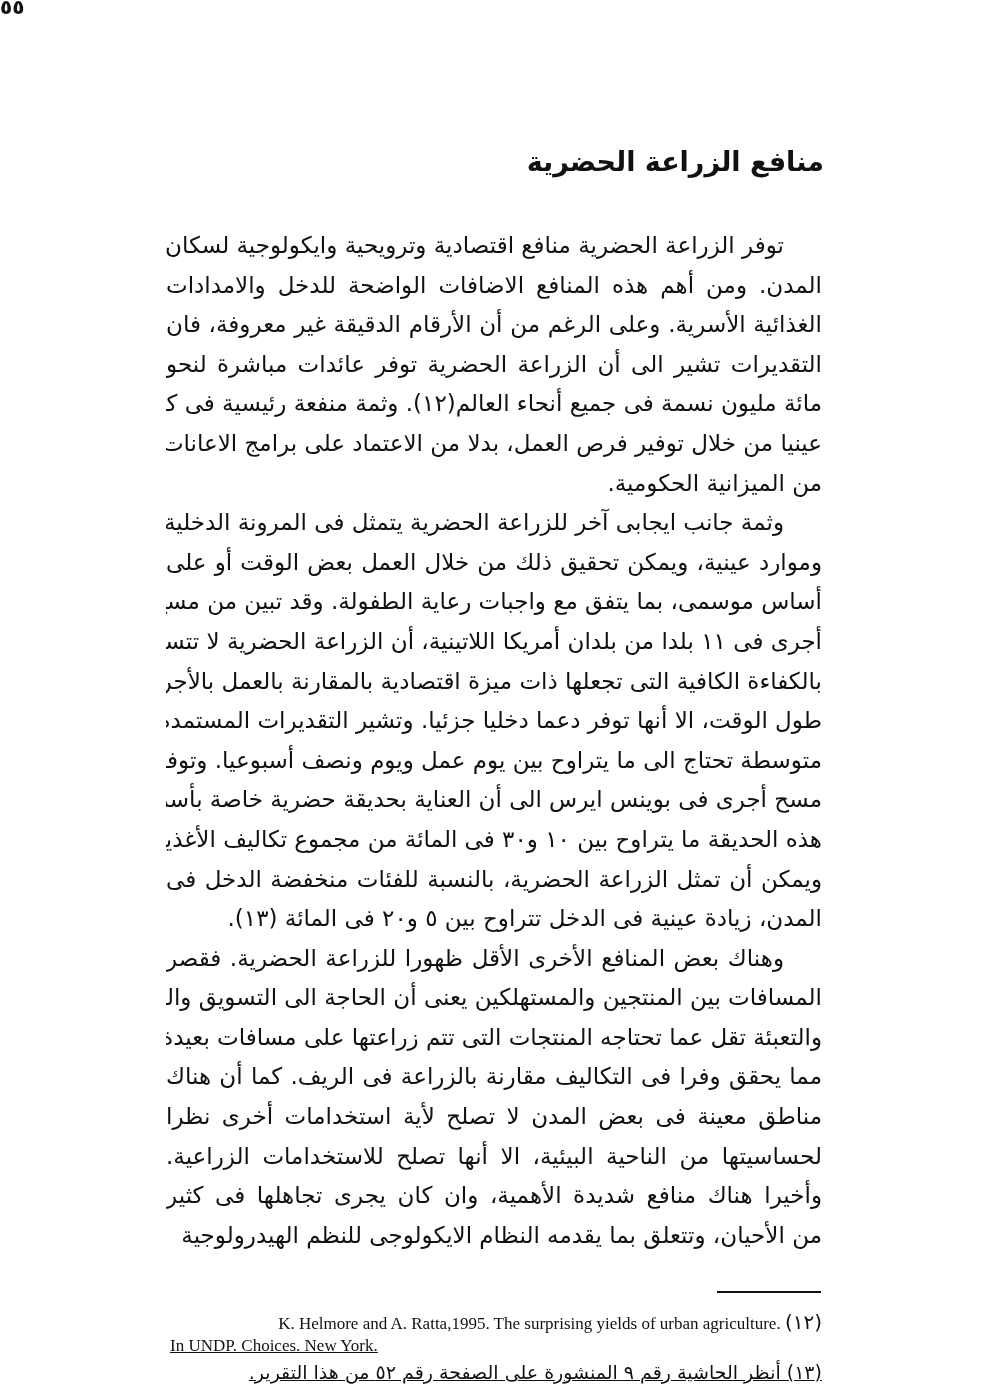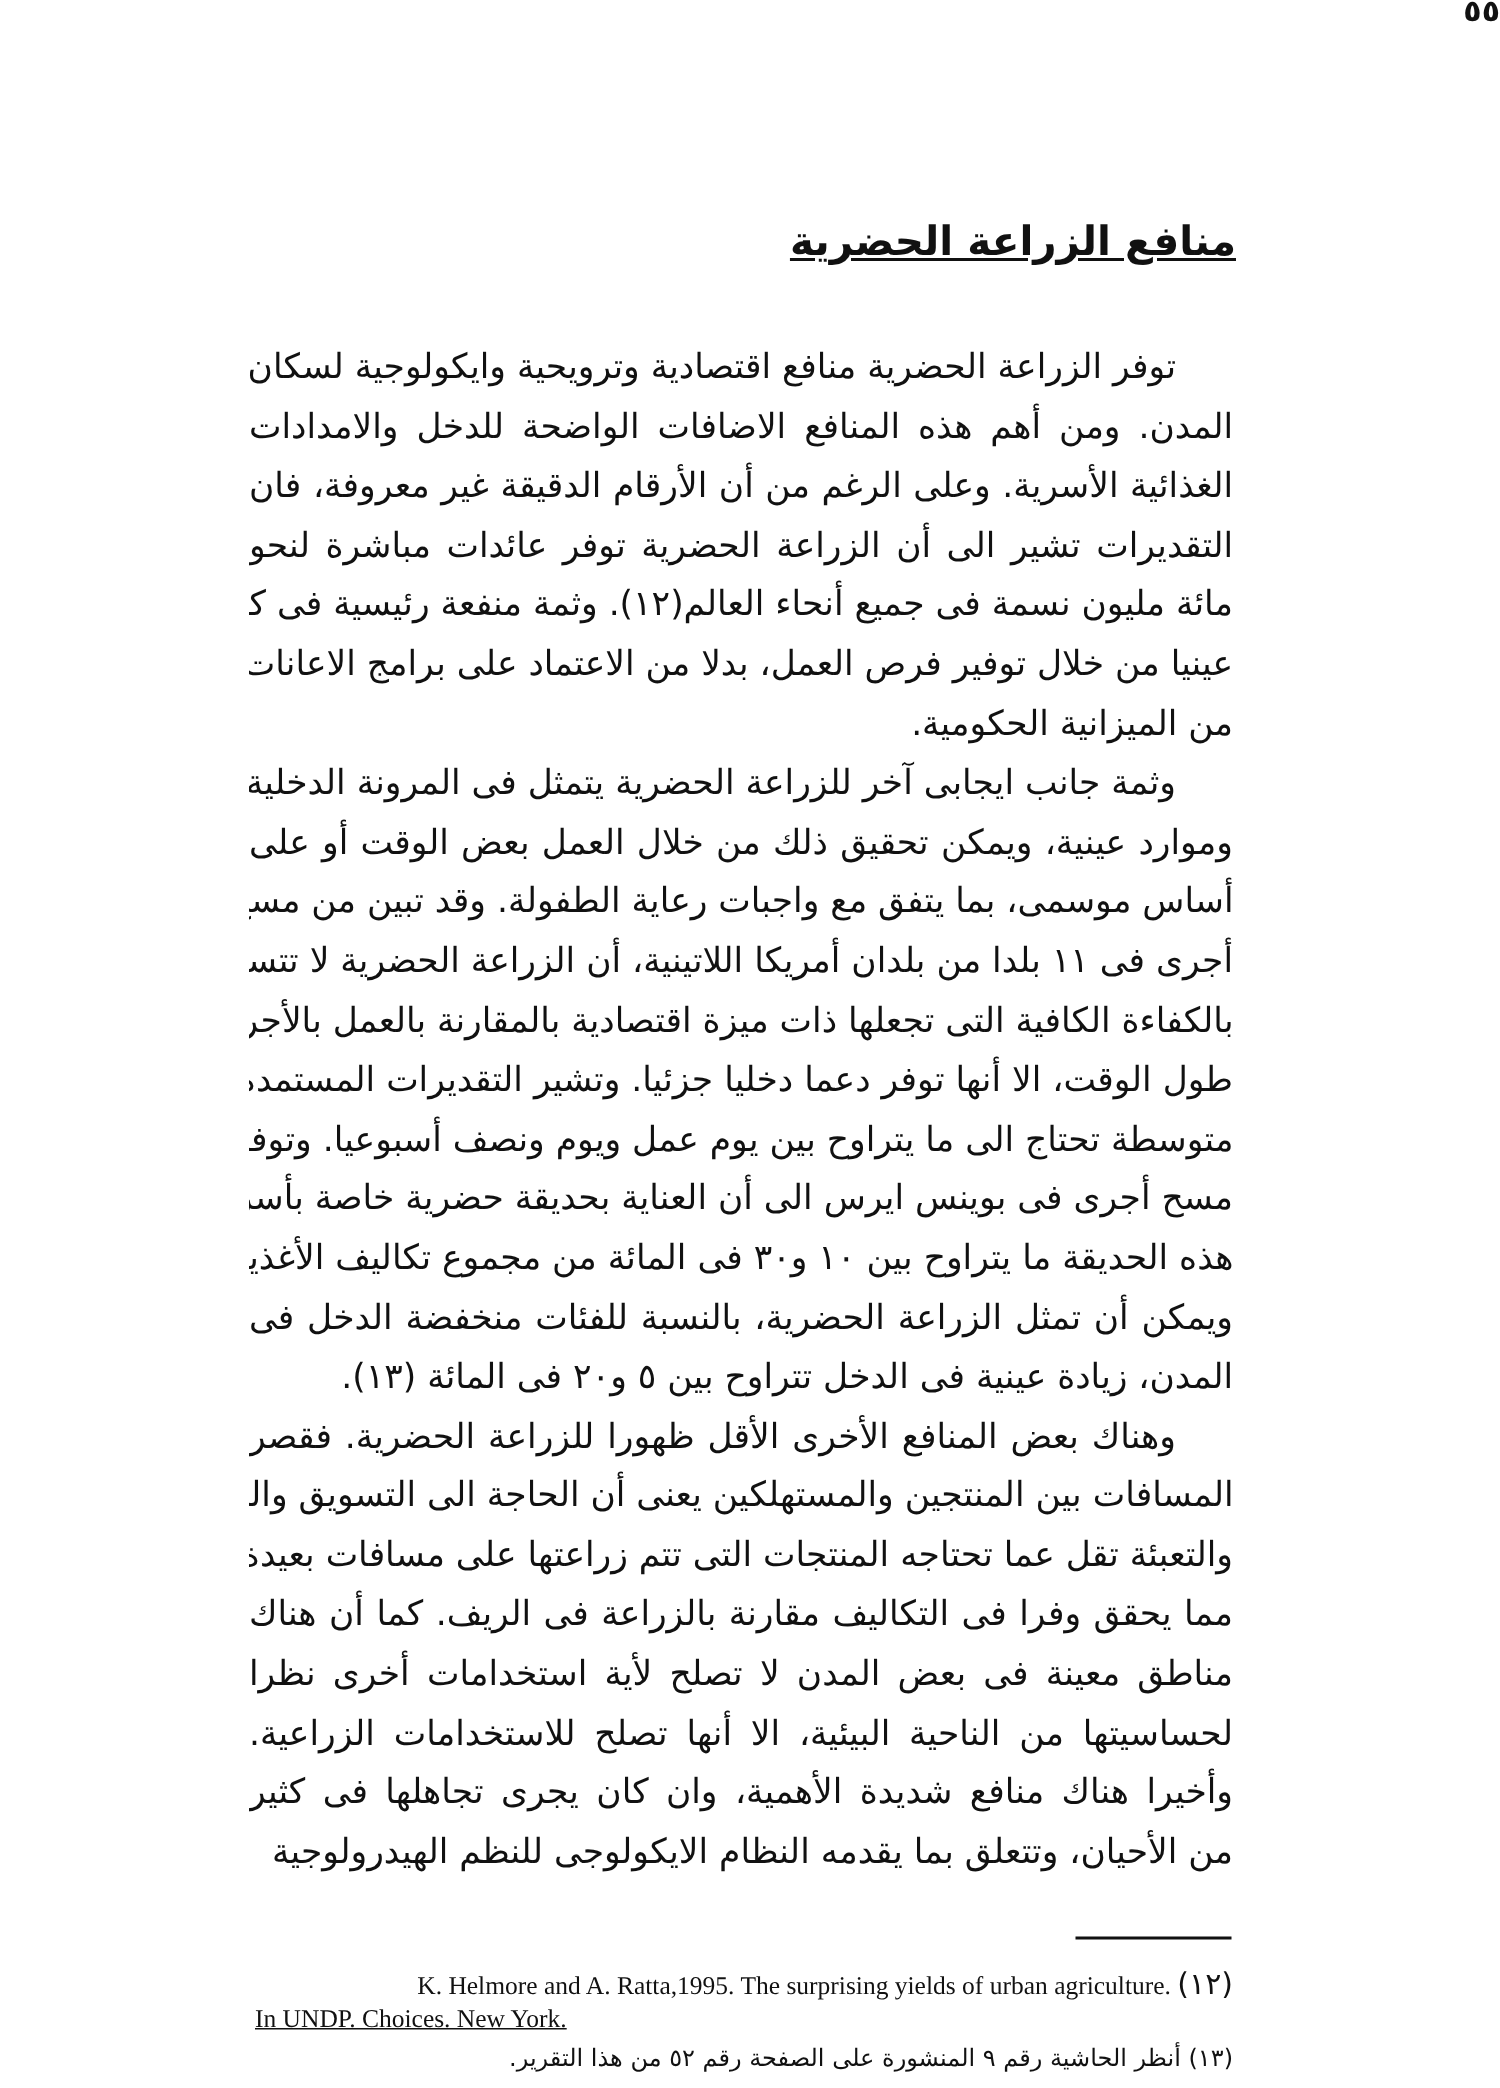--- a/index.html
+++ b/index.html
@@ -1,37 +1,37 @@
 <!DOCTYPE html>
 <html><head>
 <meta charset="utf-8">
 <style>
   html, body { margin:0; padding:0; background:#ffffff; }
   body { width:1000px; height:1392px; position:relative; overflow:hidden; color:#111; }
-  .page-number { position:absolute; top:0; left:0; width:1000px; text-align:right; font-family:"DejaVu Sans", sans-serif; font-size:20px; line-height:14px; font-weight:bold; }
+  .page-number { position:absolute; top:0; left:0; width:1000px; text-align:left; font-family:"DejaVu Sans", sans-serif; font-size:20px; line-height:14px; font-weight:bold; }
   .title { position:absolute; top:146px; right:176px; direction:rtl; font-family:"DejaVu Sans", sans-serif; font-size:27px; font-weight:bold; }
   .body-text { position:absolute; top:226px; left:166px; width:656px; direction:rtl; font-family:"DejaVu Sans", sans-serif; font-size:23px; line-height:39.6px; text-align:justify; text-align-last:right; }
   .para { margin:0; text-indent:38px; text-align:justify; }
   .para .line { display:block; text-align:justify; text-align-last:justify; white-space:nowrap; overflow:hidden; height:39.6px; }
   .para .line.last { text-align-last:right; }
   .para .line.first { padding-right:38px; }
   .para { text-indent:0; }
   .rule { position:absolute; top:1291px; left:717px; width:104px; height:0; border-top:2px solid #111; }
   .fn { position:absolute; font-size:17px; line-height:24px; white-space:nowrap; }
   .fn-en { font-family:"Liberation Serif", serif; }
   .fn1 { top:1310px; right:178px; direction:ltr; }
   .fn1b { top:1334px; left:170px; font-family:"Liberation Serif", serif;text-decoration:underline; }
-  .fn2 { top:1360px; right:178px; direction:rtl; font-family:"DejaVu Sans", sans-serif; font-size:16px; }
+  .fn2 { top:1360px; right:178px; direction:rtl; font-family:"DejaVu Sans", sans-serif; font-size:19px;text-decoration:underline; }
 </style>
 </head>
 <body>
 
 <div class="page-number">٥٥</div>
 
-<h1 class="title" style="margin:0;text-decoration:underline;">منافع الزراعة الحضرية</h1>
+<h1 class="title" style="margin:0;">منافع الزراعة الحضرية</h1>
 
 <div class="body-text">
   <div class="para" id="p0">
       <span class="line first">توفر الزراعة الحضرية منافع اقتصادية وترويحية وايكولوجية لسكان</span>
       <span class="line">المدن. ومن أهم هذه المنافع الاضافات الواضحة للدخل والامدادات</span>
       <span class="line">الغذائية الأسرية. وعلى الرغم من أن الأرقام الدقيقة غير معروفة، فان</span>
       <span class="line">التقديرات تشير الى أن الزراعة الحضرية توفر عائدات مباشرة لنحو</span>
       <span class="line">مائة مليون نسمة فى جميع أنحاء العالم(١٢). وثمة منفعة رئيسية فى كثير</span>
       <span class="line">عينيا من خلال توفير فرص العمل، بدلا من الاعتماد على برامج الاعانات</span>
       <span class="line last">من الميزانية الحكومية.</span>

